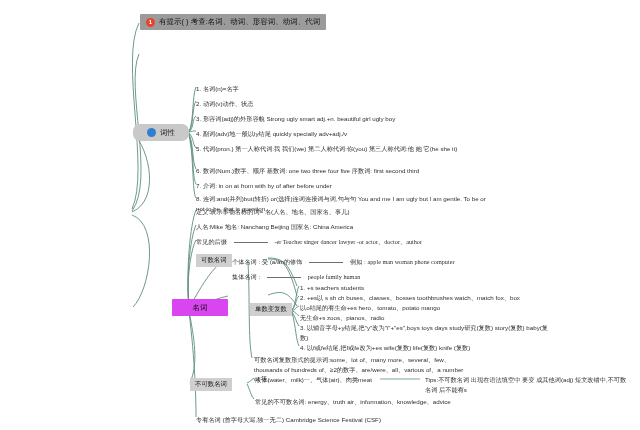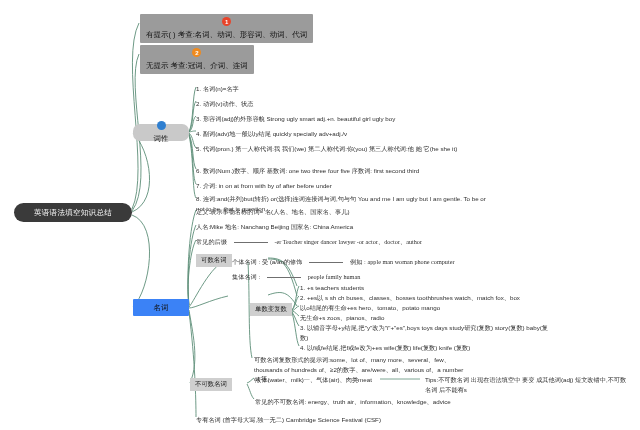--- a/index.html
+++ b/index.html
@@ -4,38 +4,38 @@
 <style>
   html,body{margin:0;padding:0;}
   body{
     width:640px;height:430px;overflow:hidden;background:#ffffff;
     font-family:"Liberation Sans","DejaVu Sans",sans-serif;
     color:#2b2b2b;
   }
   #stage{position:relative;width:640px;height:430px;}
   #wires{position:absolute;left:0;top:0;width:640px;height:430px;pointer-events:none;}
 
-  .node{position:absolute;box-sizing:border-box;flex-direction:column;}
+  .node{position:absolute;box-sizing:border-box;}
 
   
   .root{
     left:14px;top:203px;width:118px;height:19px;
     background:#3a3a3a;border-radius:10px;
     color:#ffffff;font-size:7.5px;letter-spacing:.3px;
     display:flex;align-items:center;justify-content:center;
   }
 
   
   .tag{
     background:#9b9b9b;color:#111;font-size:7.5px;
     display:flex;align-items:center;gap:4px;
     padding:3px 6px;border-radius:1px;white-space:nowrap;
   }
   .tag.light{background:#c9c9c9;color:#1a1a1a;}
-  .tag.pale{background:#3b82f6;}
+  .tag.pale{background:#d946ef;margin-left:39px;}
 
   .dot{
     width:9px;height:9px;border-radius:50%;flex:0 0 auto;
     display:flex;align-items:center;justify-content:center;
     font-size:6px;color:#fff;font-weight:bold;line-height:1;
   }
   .dot.red{background:#e8442a;}
   .dot.orange{background:#f08a1d;}
   .dot.blue{background:#2f7fd0;}
 
@@ -135,33 +135,26 @@
 
       <path d="M248 262 C 250 300, 248 340, 252 358"></path>
 
       <path d="M247 383 C 250 382, 251 380, 254 378"></path>
       <path d="M247 384 C 250 390, 251 396, 254 399"></path>
 
       <path d="M380 379 L 420 379" stroke-width="0.8"></path>
     </g>
   </svg>
 
-  <div class="node root">
-    <span>英语语法填空知识总结</span>
-  </div>
 
   <div class="node tag n-top1">
     <span class="dot red">1</span>
     <span>有提示( ) 考查:名词、动词、形容词、动词、代词</span>
   </div>
 
-  <div class="node tag n-top2">
-    <span class="dot orange">2</span>
-    <span>无提示 考查:冠词、介词、连词</span>
-  </div>
 
   <div class="node tag light n-cixing">
     <span class="dot blue"></span>
     <span>词性</span>
   </div>
 
   <div class="leaf c1">1. 名词(n)=名字</div>
   <div class="leaf c2">2. 动词(v)动作、状态</div>
   <div class="leaf c3">3. 形容词(adj)的外形容貌 Strong ugly smart adj.+n. beautiful girl ugly boy</div>
   <div class="leaf c4">4. 副词(adv)地一般以ly结尾 quickly specially adv+adj./v</div>

